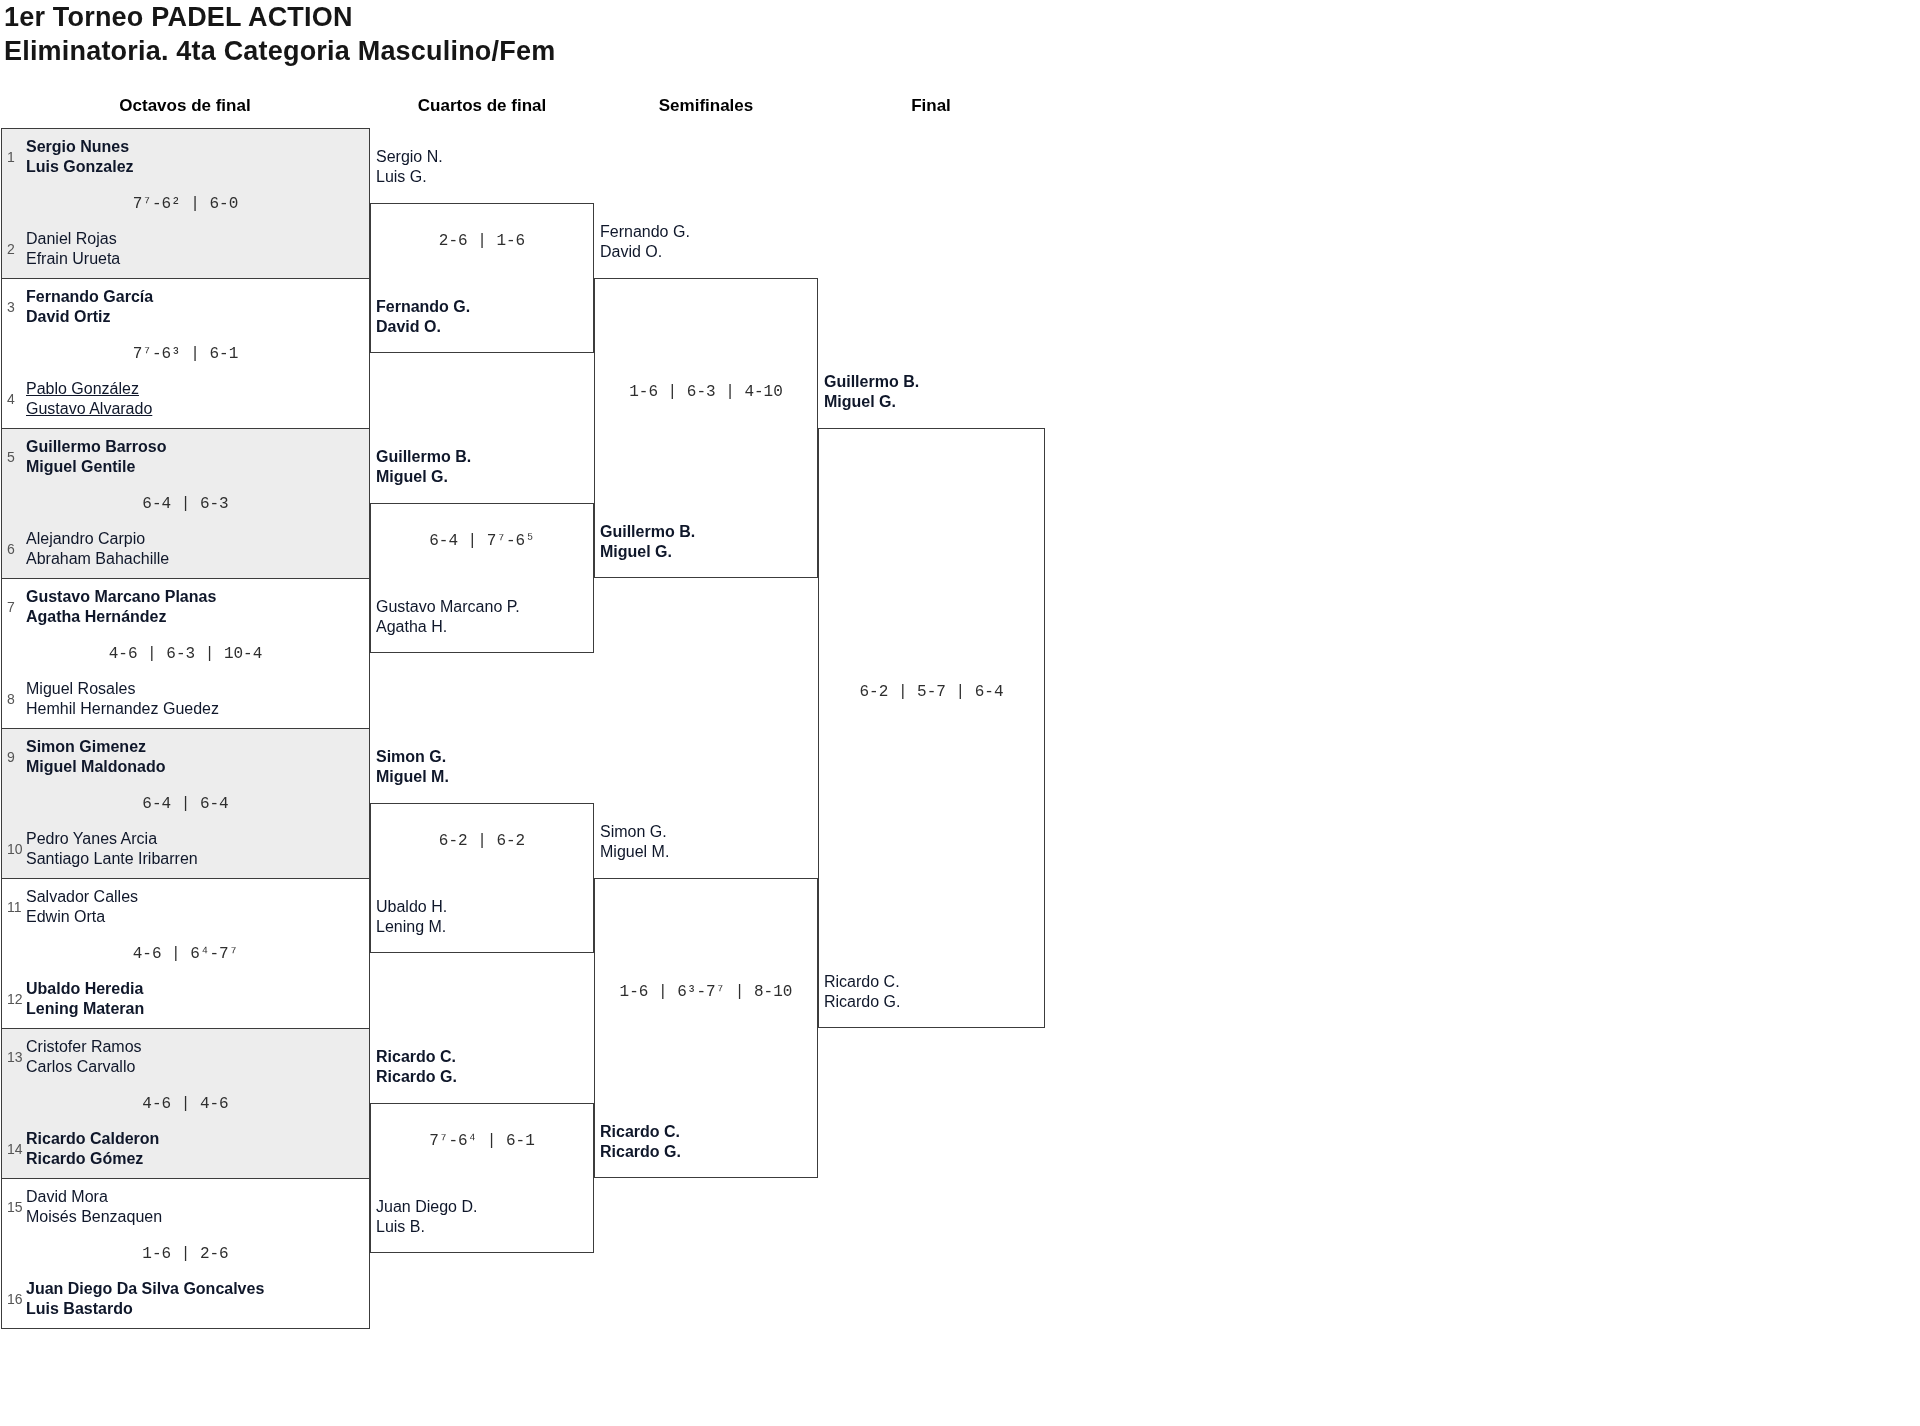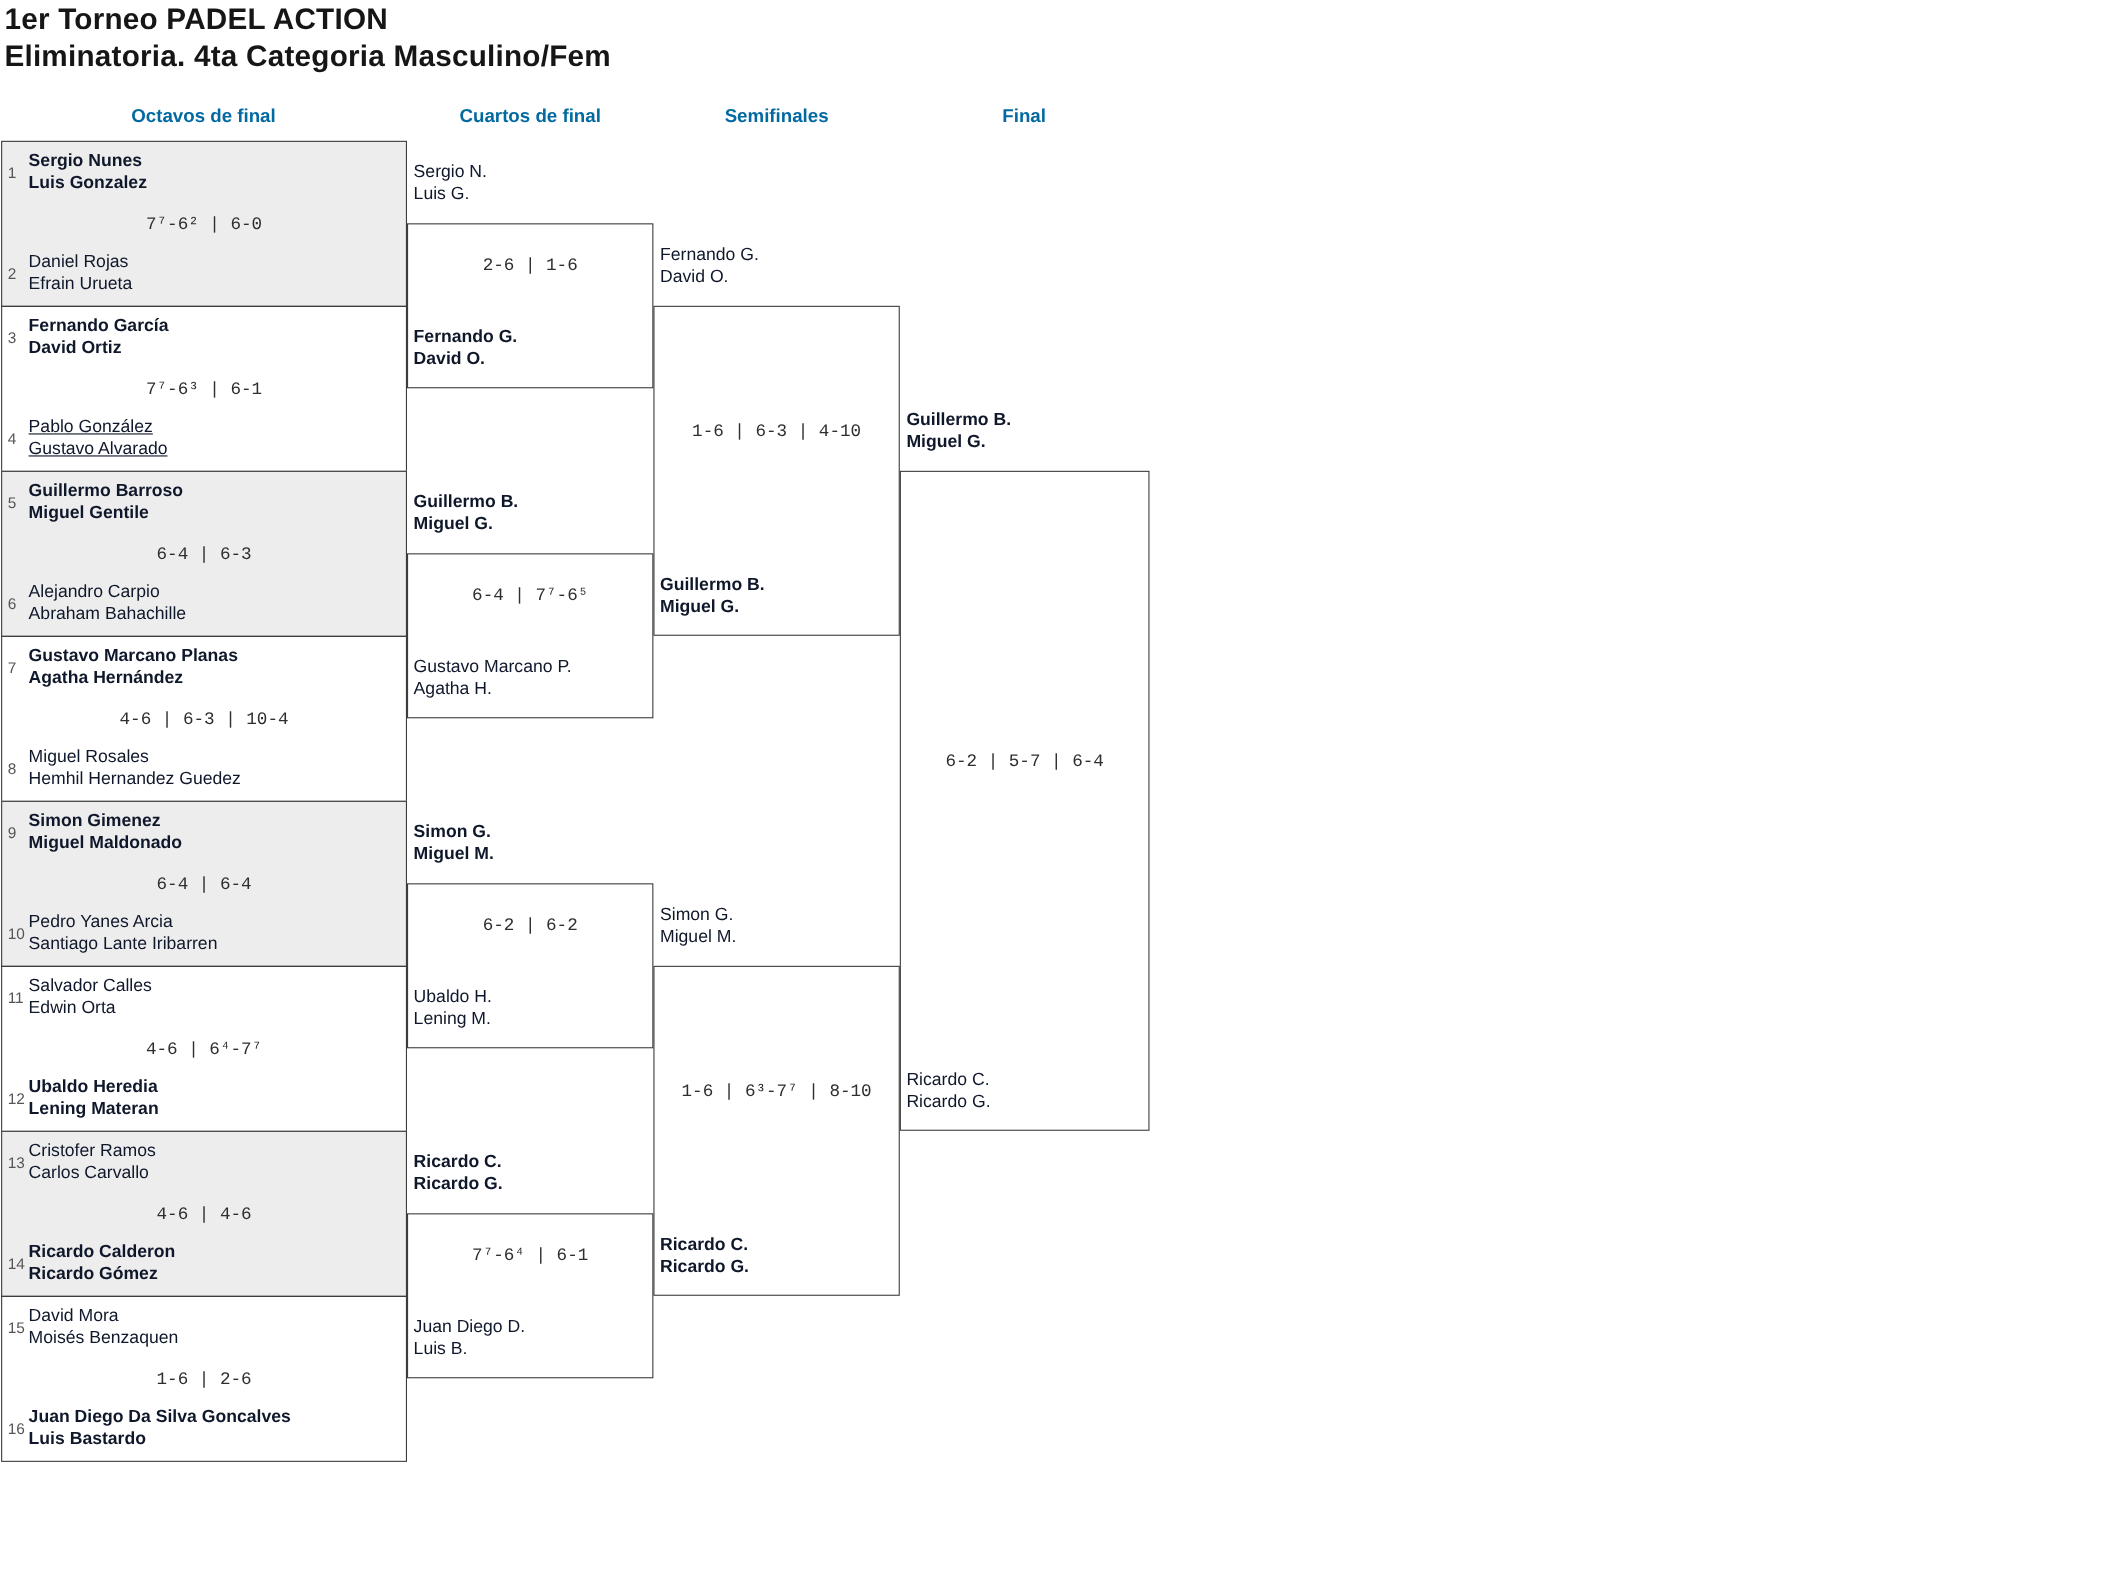--- a/index.html
+++ b/index.html
@@ -1,21 +1,21 @@
 <!DOCTYPE html>
 <html><head>
 <meta charset="utf-8">
 <style>
   html,body{margin:0;padding:0;background:#fff;}
   .stage{position:relative;width:1656px;height:1426px;background:#ffffff;
          font-family:"Liberation Sans",sans-serif;overflow:hidden;}
   .title{position:absolute;left:4px;color:#161616;font-size:27px;font-weight:600;
          letter-spacing:0.2px;white-space:nowrap;}
   .round-header{position:absolute;top:96px;width:220px;text-align:center;
-         font-size:17px;font-weight:600;color:#0369a1;}
+         font-size:17px;font-weight:600;color:#000000;}
   .box{position:absolute;border:1px solid #3c3c3c;box-sizing:border-box;background:transparent;}
   .box.gray{background:#ededed;}
   .team{position:absolute;font-size:16px;line-height:20px;color:#0f172a;white-space:nowrap;}
   .team.winner{font-weight:bold;color:#0f172a;}
   .seed{position:absolute;font-size:14px;line-height:20px;color:#555;}
   .score{position:absolute;font-size:16px;line-height:20px;text-align:center;color:#2e2e2e;
          font-family:Liberation Mono, monospace;white-space:nowrap;}
   .logo{position:absolute;left:1692px;top:4px;width:228px;height:72px;}
   .logo-text{position:absolute;left:58px;top:-4px;font-size:52px;font-weight:bold;
          letter-spacing:-2px;color:#74b62c;font-family:"Liberation Sans",sans-serif;}

